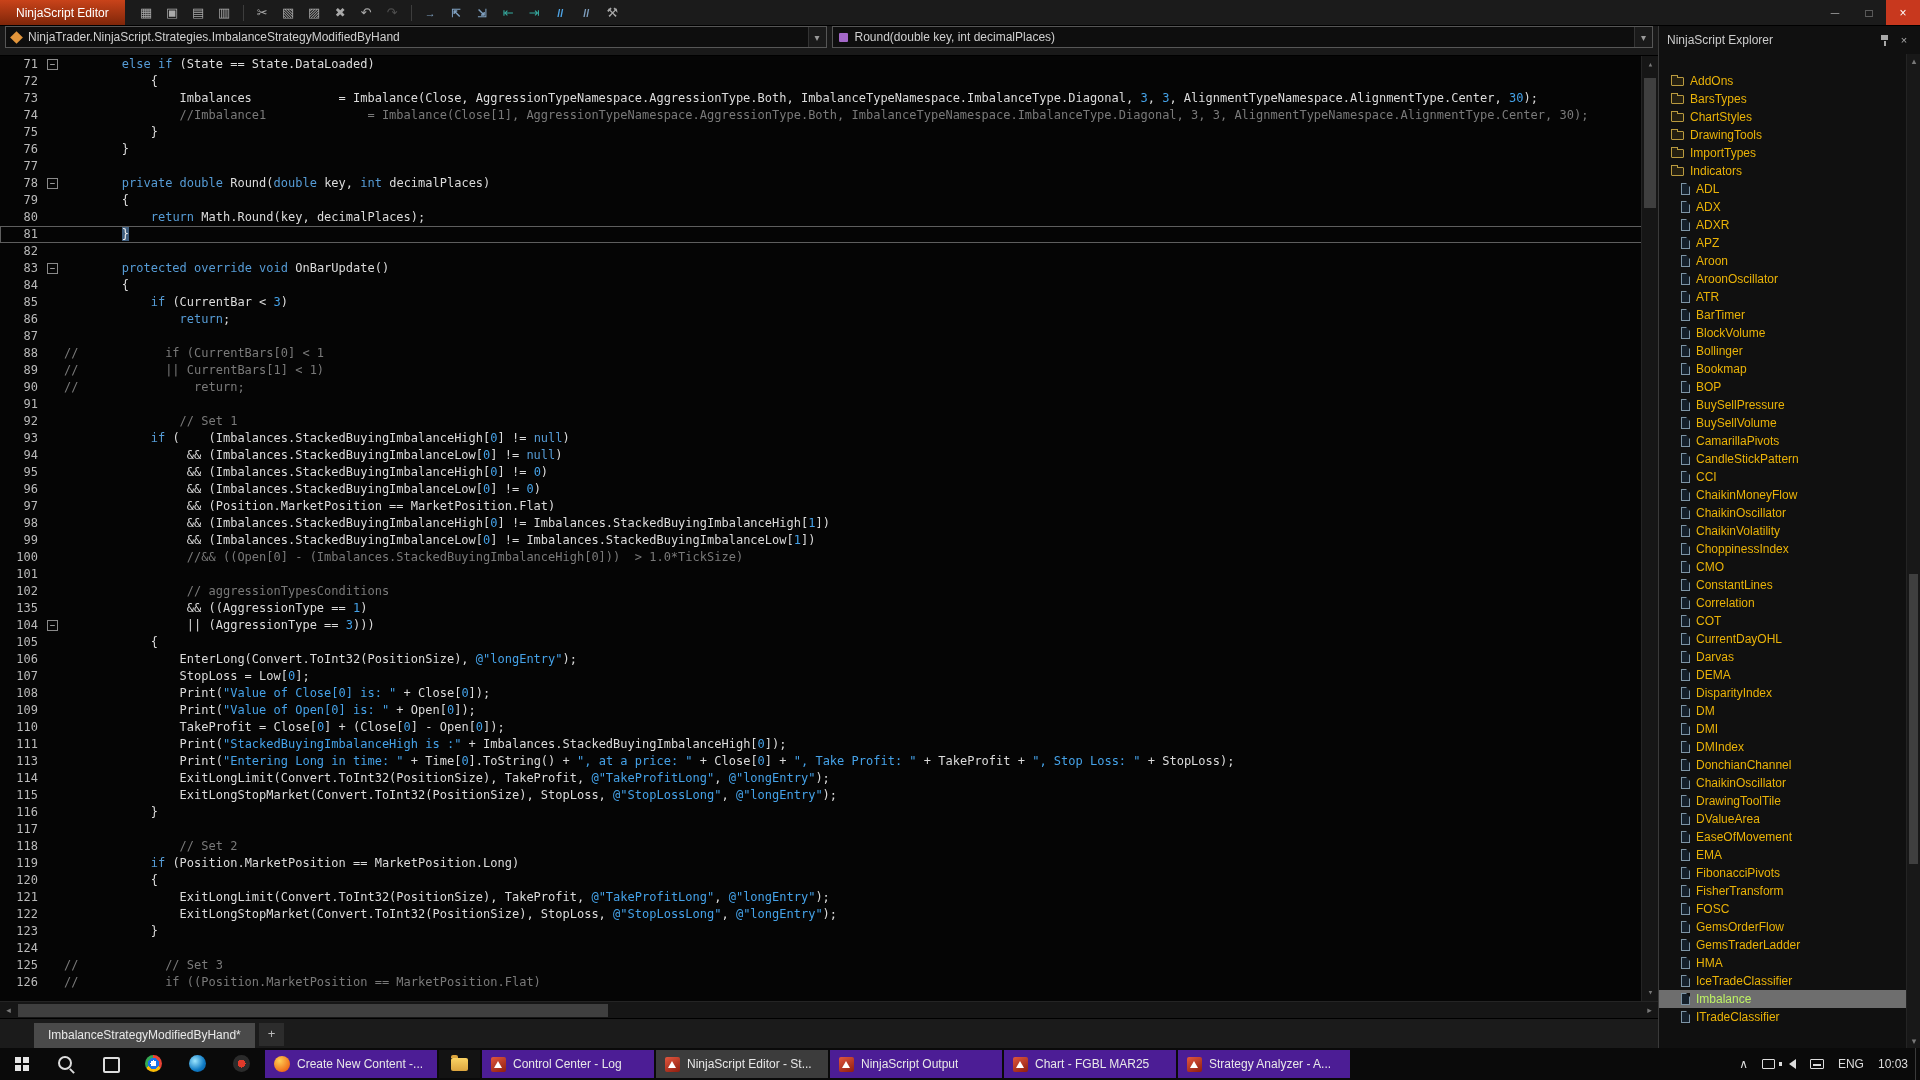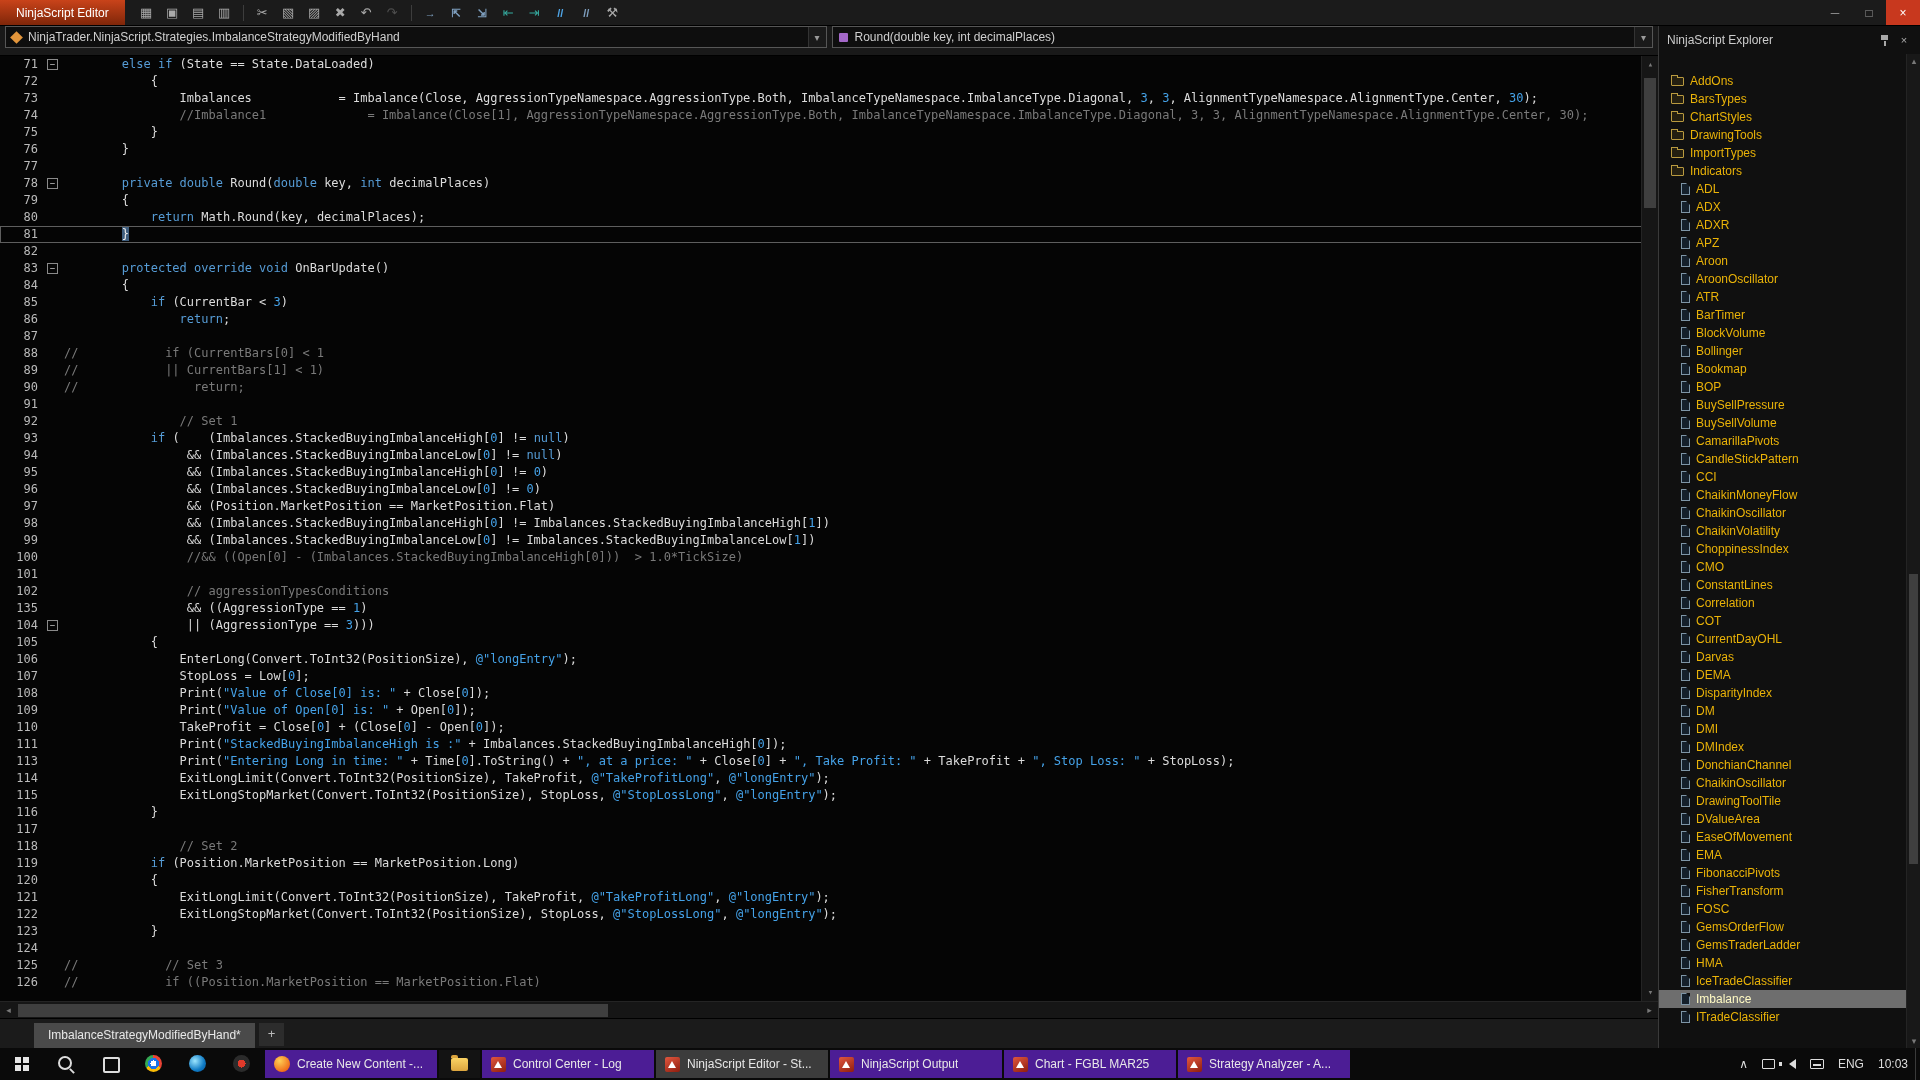--- a/index.html
+++ b/index.html
@@ -85,21 +85,21 @@
   .exp-header { height:28px; flex:none; display:flex; align-items:center;
                 padding:0 8px; color:#CCC; font-size:12px; }
   .pin-icon { margin-left:auto; width:11px; height:13px; position:relative; }
   .pin-icon::before { content:''; position:absolute; left:2px; top:1px; width:7px; height:5px; background:#A8A8A8; }
   .pin-icon::after  { content:''; position:absolute; left:5px; top:7px; width:2px; height:5px; background:#A8A8A8; }
   .exp-close { width:16px; text-align:center; color:#AAA; font-size:11px; margin-left:6px; }
   .tree { flex:1; overflow:hidden; padding-top:18px; }
   .trow { height:18px; display:flex; align-items:center; padding-left:12px;
           color:#eab308; font-size:12px; }
   .trow.file { padding-left:22px; }
-  .trow.sel { background:#6E6E6E; color:#fef9c3; }
+  .trow.sel { background:#6E6E6E; color:#bef264; }
   .tlabel { margin-left:6px; white-space:nowrap; }
   .folder-icon { width:13px; height:9px; border:1px solid #B99A3F; border-radius:1px;
                  position:relative; background:#241F10; flex:none; }
   .folder-icon::before { content:''; position:absolute; top:-3px; left:-1px; width:5px;
                  height:2px; border:1px solid #B99A3F; border-bottom:none; background:#241F10; }
   .file-icon { width:9px; height:12px; border:1px solid #7E95A6; background:#15202B;
                position:relative; flex:none; }
   .file-icon::before { content:''; position:absolute; right:-1px; top:-1px;
                border-top:4px solid #101010; border-left:4px solid transparent; }
   .exp-scroll { position:absolute; right:0; top:28px; bottom:0; width:14px;

